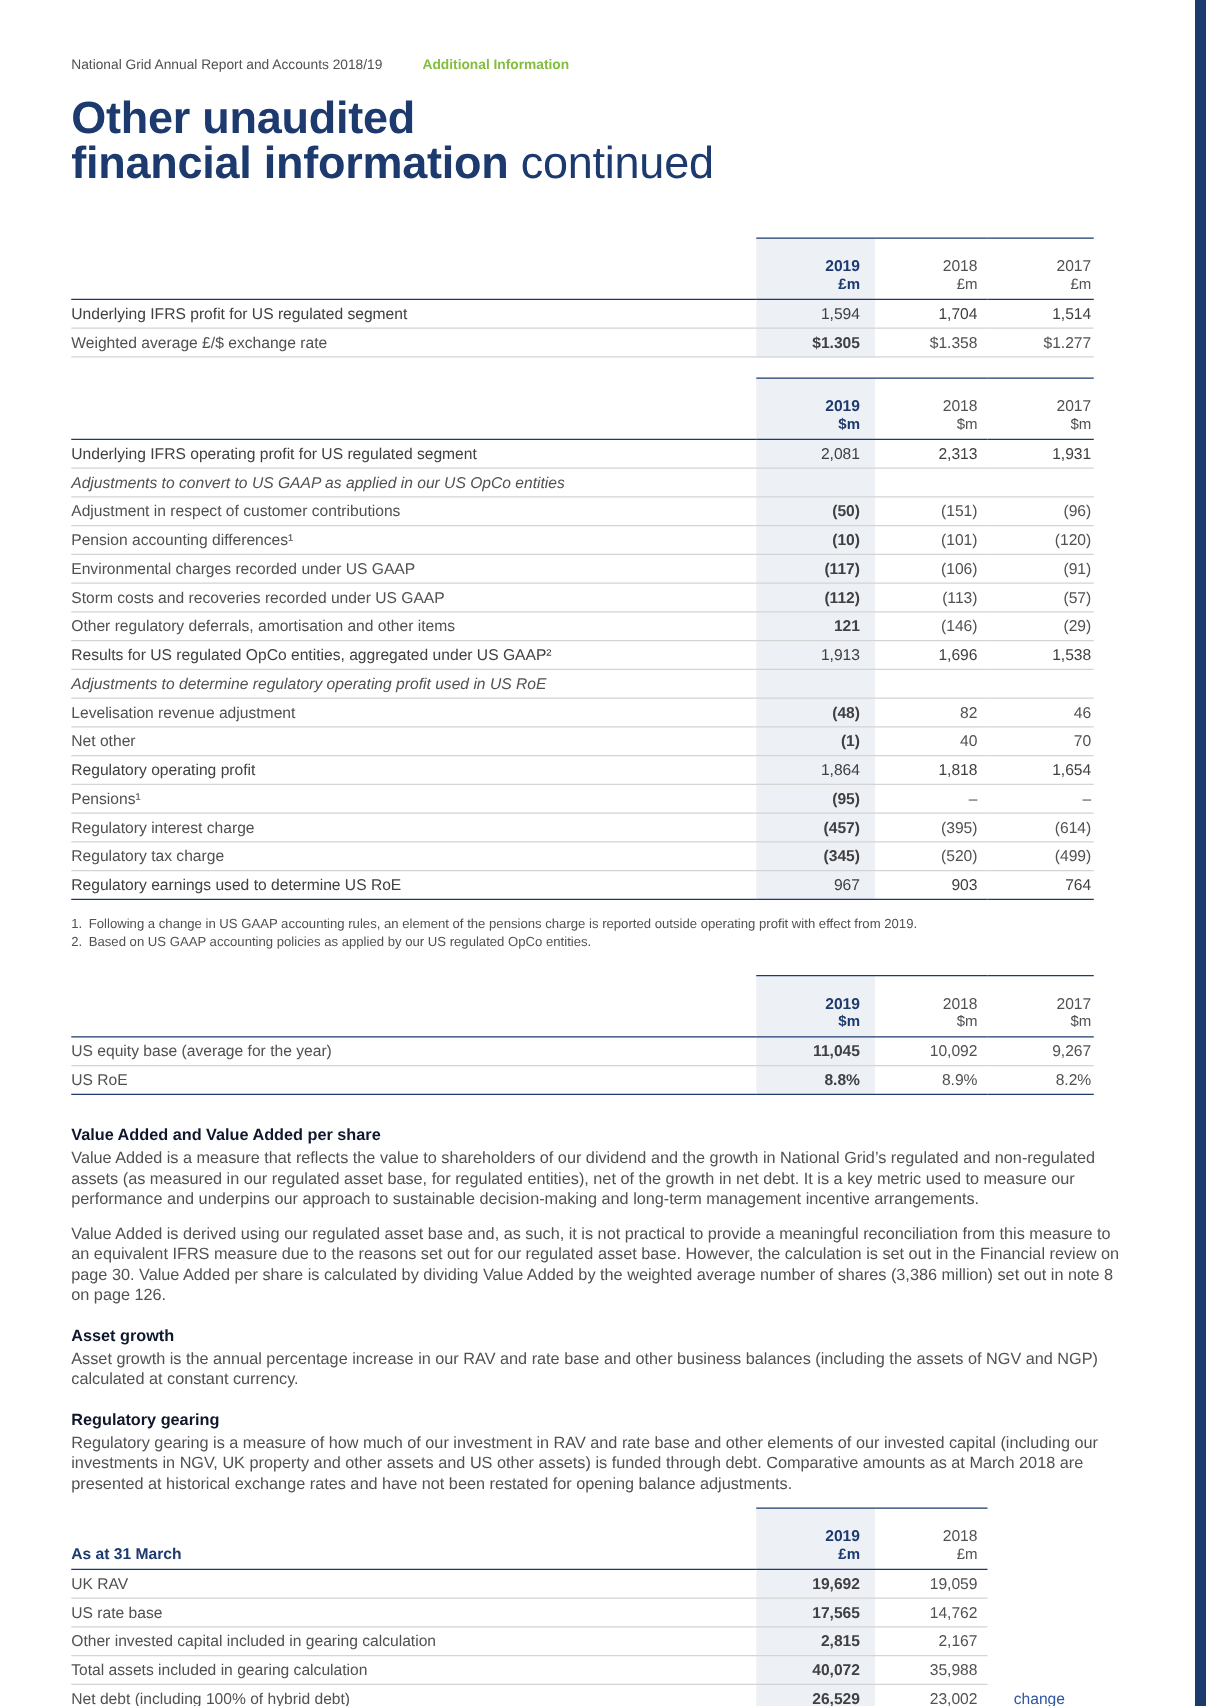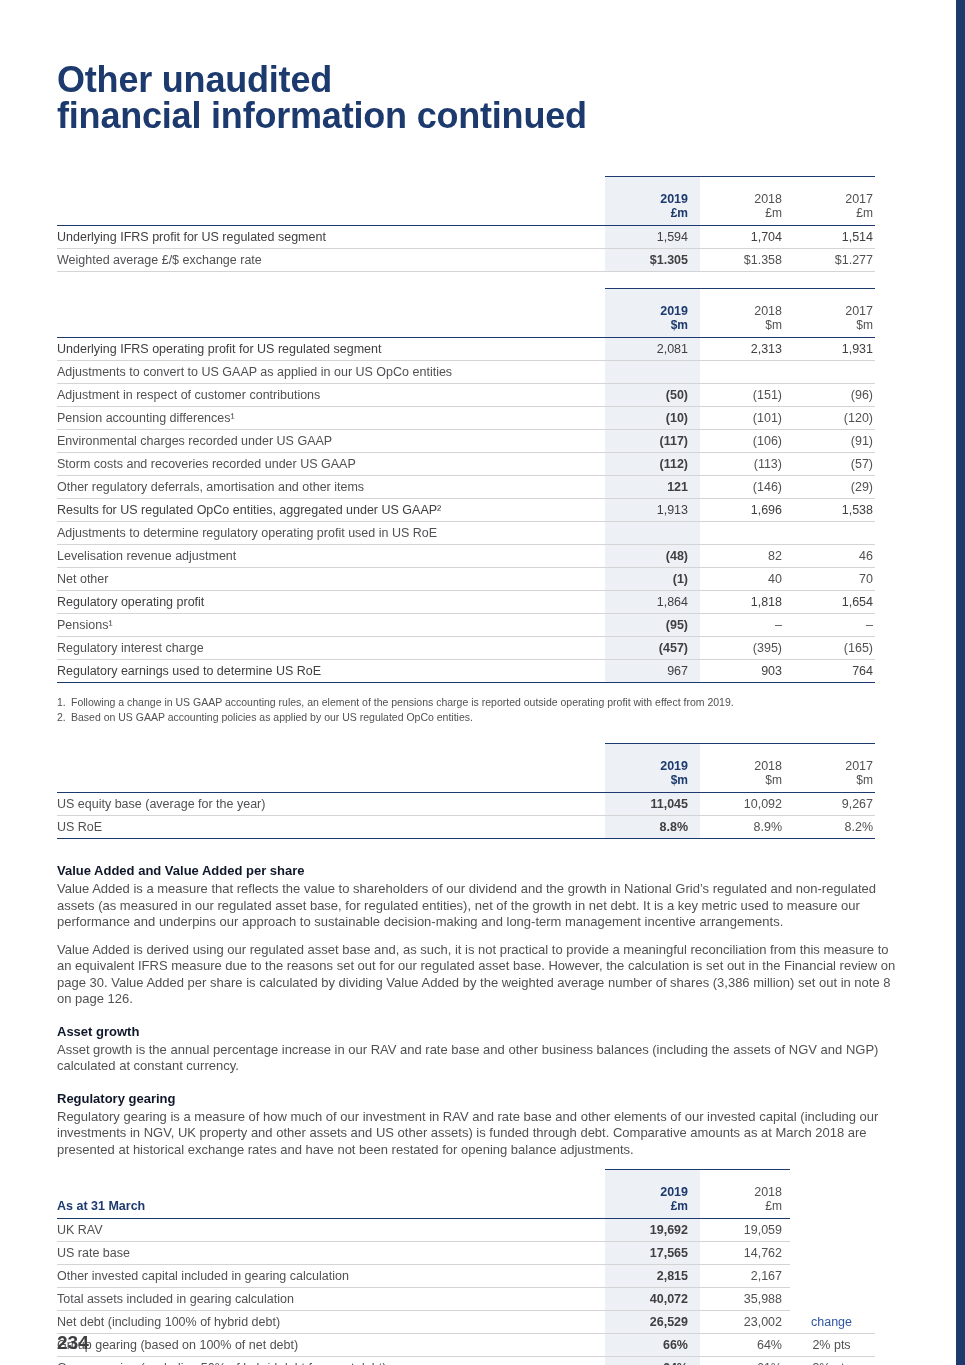--- a/index.html
+++ b/index.html
@@ -31,21 +31,21 @@
     color:#84bd3f; font-weight:bold;
   }
 
   
   h1 {
     margin:16px 0 0 0;
     font-size:36px; line-height:36px;
     color:#1d3a6e; font-weight:bold;
     letter-spacing:-0.2px;
   }
-  h1 .light { font-weight:bold; }
+  h1 .light { font-weight:normal; }
 
   
   table.fin {
     border-collapse:collapse;
     width:818px;
     font-size:12.5px;
     color:#515154;
     table-layout:fixed;
   }
   table.fin td {
@@ -70,21 +70,21 @@
   table.fin thead td.v { border-top:1px solid #1d3a6e; }
   table.fin thead td.extra-hdr { border-top:none; border-bottom:none; }
   table.fin thead .yr { font-weight:normal; }
   table.fin thead .un { font-weight:normal; font-size:12px; }
   table.fin thead td.v0 { background:#edf0f5; }
   table.fin thead td.v0 .yr,
   table.fin thead td.v0 .un { color:#1d3a6e; font-weight:bold; }
   table.fin thead td.hdr-lbl.navy-bold { color:#1d3a6e; font-weight:bold; }
 
   table.fin tr.bold td { font-weight:normal; color:#404043; }
-  table.fin tr.italic td.lbl { }
+  table.fin tr.italic td.lbl { font-style:italic; }
 
   table.fin td.extra { text-align:center; border-bottom:none; }
   table.fin td.extra.has-extra { border-bottom:1px solid #d4d4d4; }
   table.fin td.extra.navy { color:#2f55a4; }
 
   .t1 { margin-top:42px; }
   .t2 { margin-top:16px; }
   .t3 { margin-top:18px; }
   .t4 { margin-top:6px; }
   .t2 tbody tr:last-child td,
@@ -115,20 +115,24 @@
   }
 </style>
 </head>
 <body>
 
 <div class="page">
   <div class="edge-bar"></div>
 
   <div class="content">
 
+    <div class="doc-header">
+      <span>National Grid Annual Report and Accounts 2018/19</span>
+      <span class="tag">Additional Information</span>
+    </div>
 
     <h1><span>Other unaudited</span><br><span>financial information</span><span class="light"> continued</span></h1>
 
     <table class="fin t1">
       <colgroup>
           <col style="width:548px">
           <col style="width:95px">
           <col style="width:90px">
           <col style="width:85px">
         </colgroup>
@@ -247,21 +251,27 @@
           <tr>
             <td class="lbl">Pensions¹</td>
             <td class="v v0">(95)</td>
             <td class="v">–</td>
             <td class="v">–</td>
           </tr>
           <tr>
             <td class="lbl">Regulatory interest charge</td>
             <td class="v v0">(457)</td>
             <td class="v">(395)</td>
-            <td class="v">(165)</td>
+            <td class="v">(614)</td>
+          </tr>
+          <tr>
+            <td class="lbl">Regulatory tax charge</td>
+            <td class="v v0">(345)</td>
+            <td class="v">(520)</td>
+            <td class="v">(499)</td>
           </tr>
           <tr class="bold">
             <td class="lbl">Regulatory earnings used to determine US RoE</td>
             <td class="v v0">967</td>
             <td class="v">903</td>
             <td class="v">764</td>
           </tr>
         </tbody>
     </table>
 

